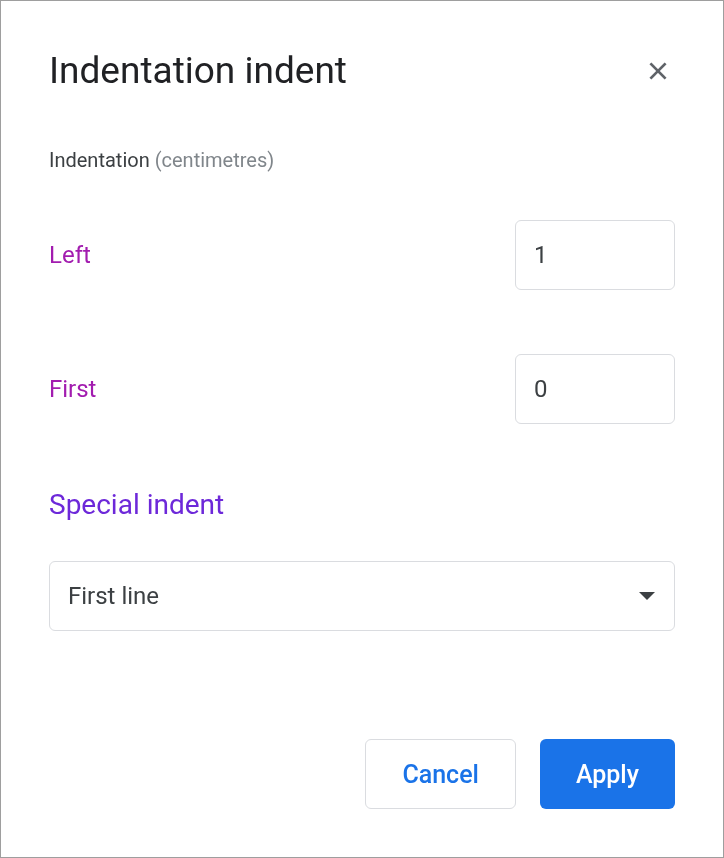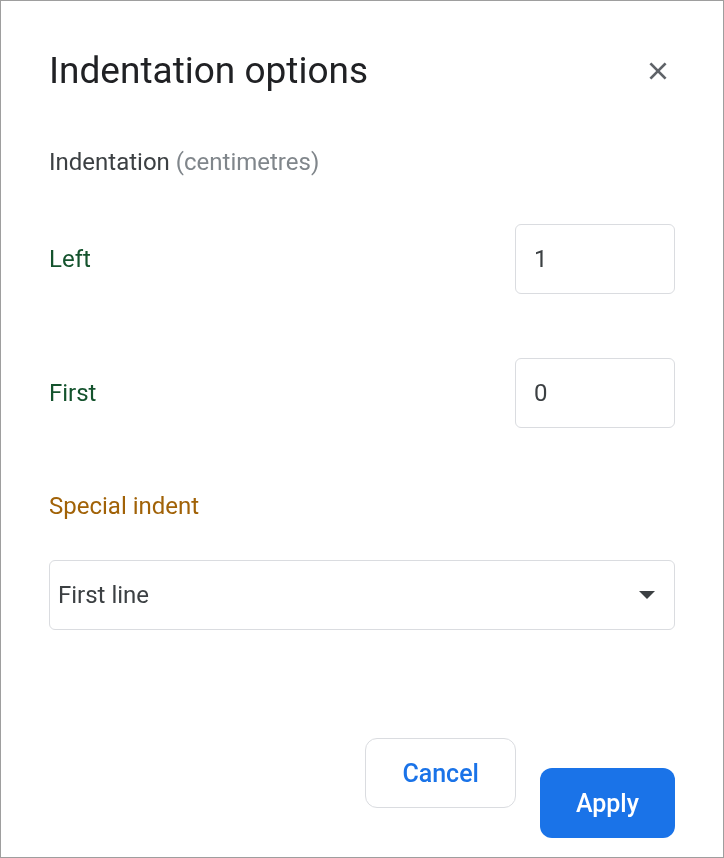--- a/index.html
+++ b/index.html
@@ -39,72 +39,72 @@
       color: #5f6368;
       display: flex;
       align-items: center;
       justify-content: center;
     }
     .close-btn svg {
       width: 26px;
       height: 26px;
     }
     .section-label {
-      font-size: 24px;
+      font-size: 20px;
       color: #3c4043;
       margin-bottom: 48px;
     }
     .section-label .unit {
       color: #80868b;
       font-weight: 400;
     }
     .field-row {
       display: flex;
       justify-content: space-between;
       align-items: center;
       margin-bottom: 64px;
     }
     .field-label {
       font-size: 24px;
-      color: #14532d;
+      color: #a21caf;
     }
     .text-input {
       width: 160px;
       height: 70px;
       border: 1px solid #dadce0;
       border-radius: 6px;
       font-size: 24px;
       color: #3c4043;
       padding: 0 18px;
       font-family: inherit;
       outline: none;
     }
     .special-label {
-      font-size: 24px;
-      color: #a16207;
+      font-size: 28px;
+      color: #6d28d9;
       margin-bottom: 40px;
     }
     .special-row {
       display: flex;
       gap: 40px;
       align-items: center;
       margin-bottom: 108px;
     }
     .select-wrapper {
       position: relative;
       flex: 1;
     }
     .select-input {
       width: 100%;
       height: 70px;
       border: 1px solid #dadce0;
       border-radius: 6px;
       font-size: 24px;
       color: #3c4043;
-      padding: 0 8px;
+      padding: 0 18px;
       font-family: inherit;
       background: #fff;
       appearance: none;
       -webkit-appearance: none;
       cursor: pointer;
       outline: none;
       text-align: left;
       display: flex;
       align-items: center;
     }
@@ -121,45 +121,44 @@
       border-top: 8px solid #3c4043;
     }
     .footer {
       display: flex;
       justify-content: flex-end;
       gap: 24px;
     }
     .btn {
       height: 70px;
       padding: 0 36px;
-      border-radius: 12px;
+      border-radius: 6px;
       font-size: 25px;
       font-weight: 500;
       font-family: inherit;
       cursor: pointer;
       border: 1px solid transparent;
     }
     .btn-cancel {
       background: #fff;
       color: #1a73e8;
       border-color: #dadce0;
     }
     .btn-apply {
       background: #1a73e8;
       color: #fff;
       border: none;
-      margin-top: 30px;
     }
   </style>
 </head>
 <body>
 
 <div class="dialog">
   <div class="header">
-    <h1 class="title">Indentation options</h1>
+    <h1 class="title">Indentation indent</h1>
     <button class="close-btn">
       <svg viewBox="0 0 24 24" fill="none" stroke="currentColor" stroke-width="2.5">
         <line x1="5" y1="5" x2="19" y2="19"></line>
         <line x1="19" y1="5" x2="5" y2="19"></line>
       </svg>
     </button>
   </div>
 
   <div class="section-label">
     <span>Indentation</span>

